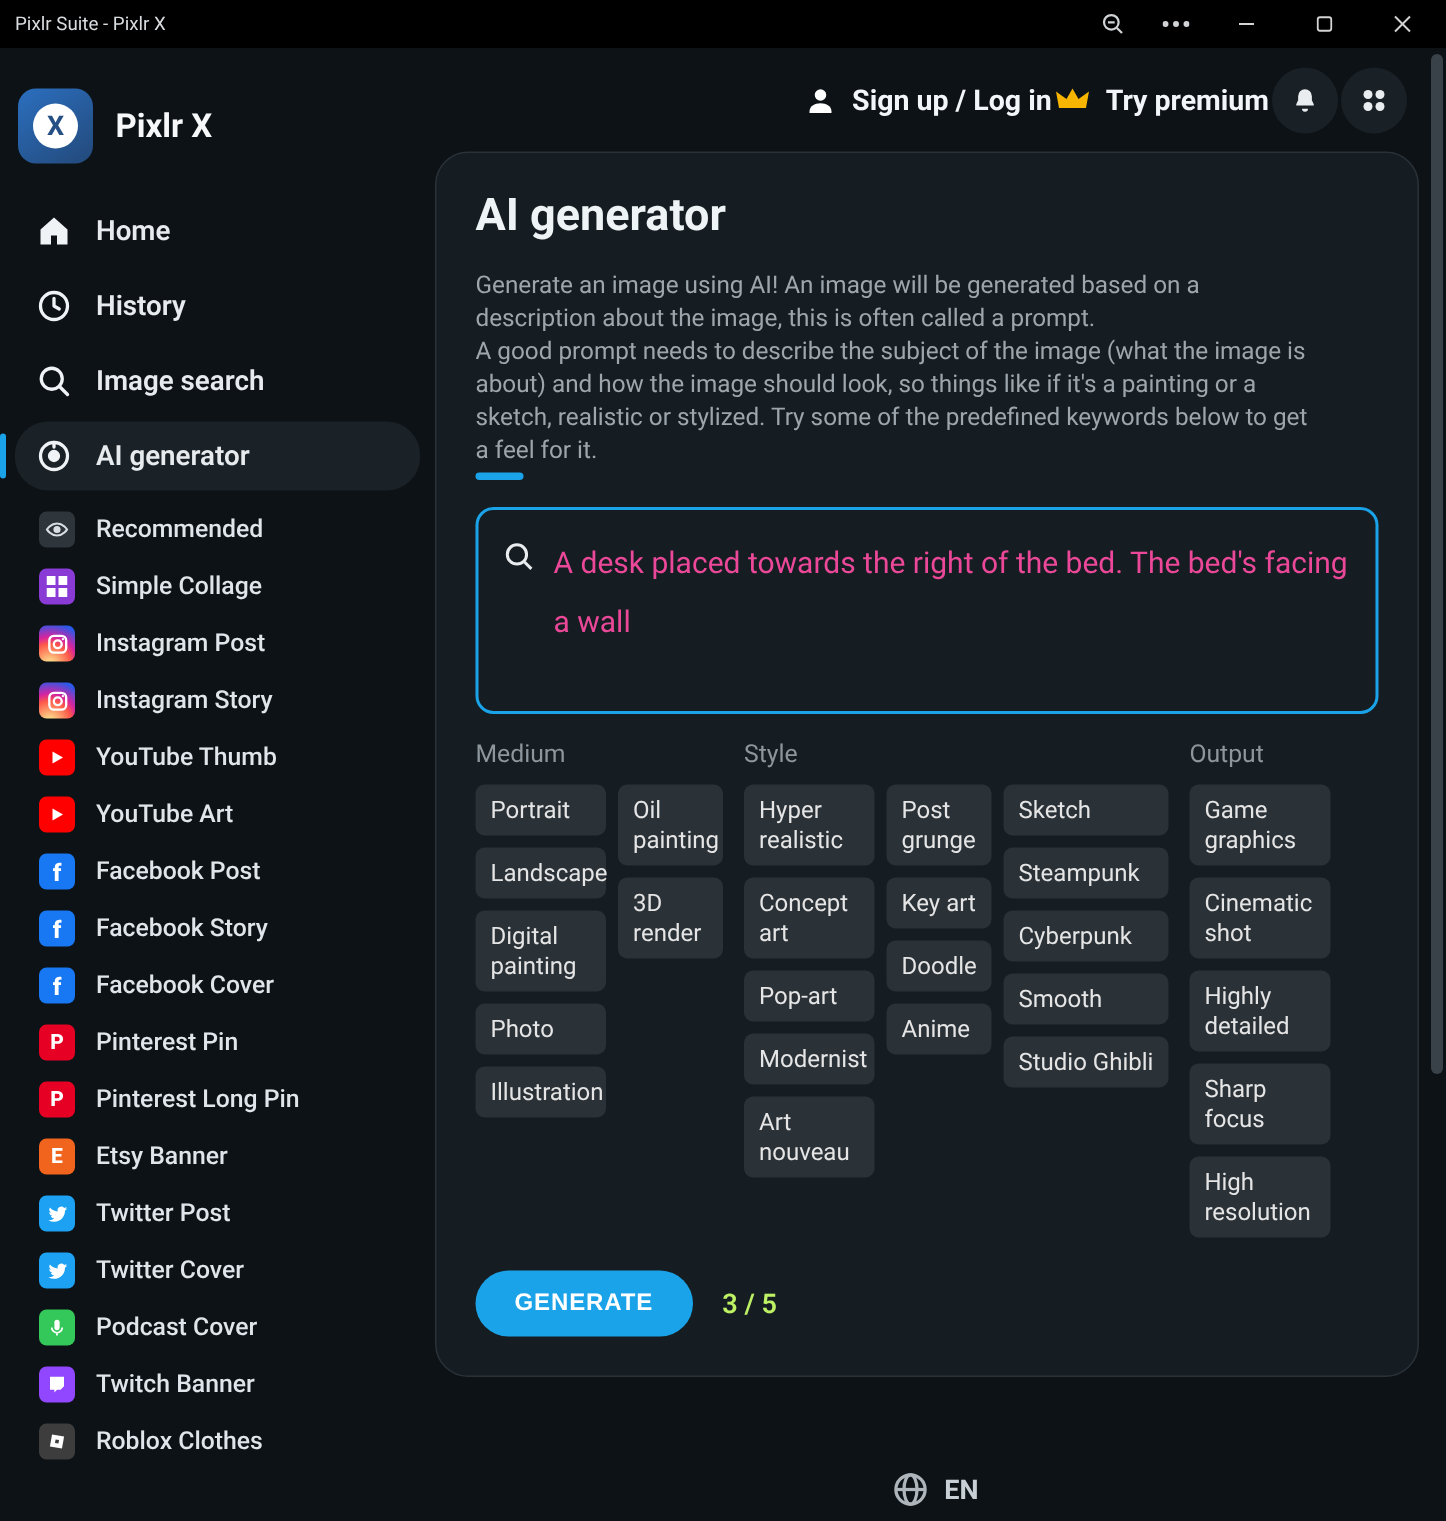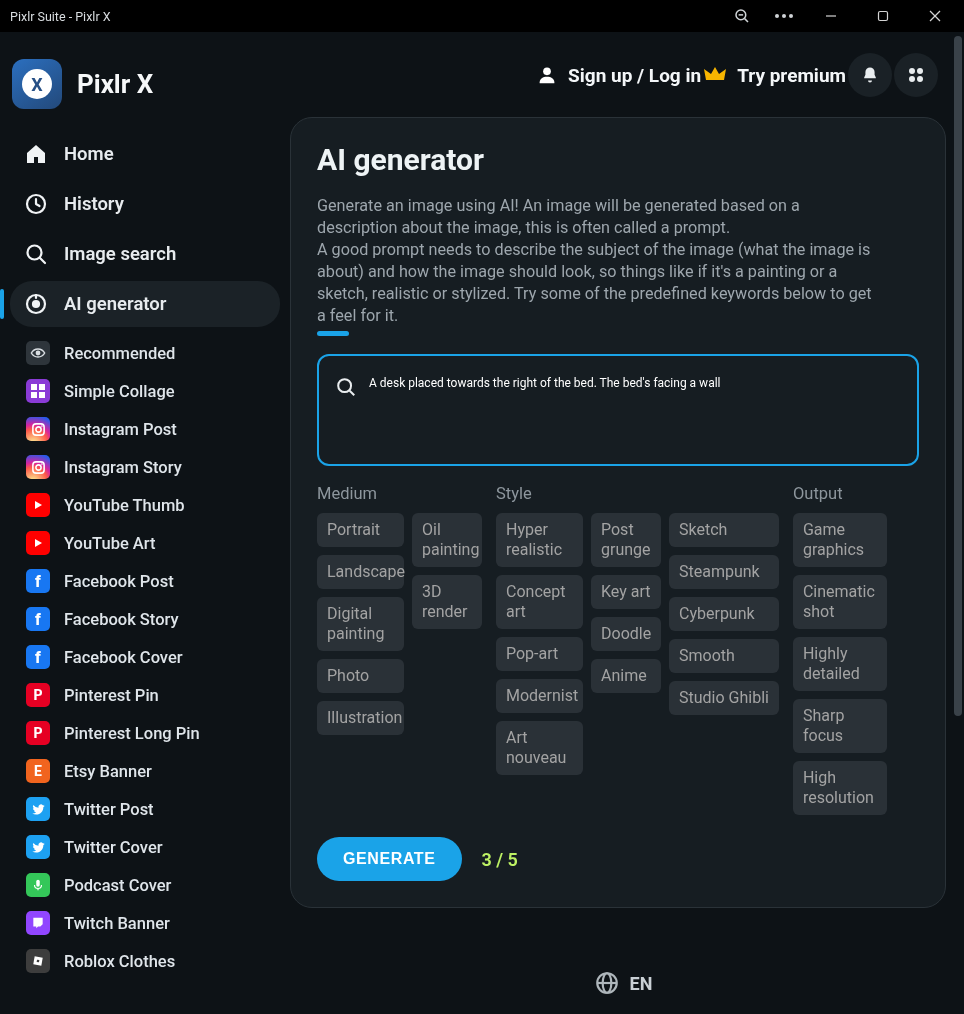--- a/index.html
+++ b/index.html
@@ -12,21 +12,21 @@
   .app { display:flex; height: 982px; background:#0d1216; border-top:1px solid #0d1216; }
   .app-outer { position:relative; }
   .app-outer::after { 
     content:""; position:absolute; right:2px; top:36px; width:8px; height:680px; background:#3a4249; border-radius:4px; }
 
   
   .sidebar { width:290px; padding:22px 10px 6px 10px; display:flex; flex-direction:column; gap:4px; overflow:hidden; }
   .brand { display:flex; align-items:center; gap:15px; padding:4px 8px 18px 2px; }
   .brand-icon { width:50px; height:50px; border-radius:12px; background:linear-gradient(145deg,#2b6fbf,#23497a); display:flex; align-items:center; justify-content:center; }
   .brand-icon-inner { width:30px; height:30px; border-radius:50%; background:#fff; display:flex; align-items:center; justify-content:center; color:#264f85; font-weight:700; font-size:18px; }
-  .brand-name { font-size:26px; font-weight:700; color:#f6f8f9; }
+  .brand-name { font-size:22px; font-weight:700; color:#f6f8f9; }
 
   .nav-main { display:flex; flex-direction:column; gap:4px; }
   .nav-item { display:flex; align-items:center; gap:16px; padding:11px 14px; border-radius:22px; font-size:18.5px; font-weight:600; color:#e7ebee; cursor:pointer; position:relative; }
   .nav-item .nicon { width:24px; height:24px; display:flex; align-items:center; justify-content:center; color:#f0f3f5; }
   .nav-item.active { background:#1b2227; }
   .nav-item.active::before { content:""; position:absolute; left:-10px; top:8px; bottom:8px; width:4px; border-radius:3px; background:#1aa3e8; }
 
   .sub-list { display:flex; flex-direction:column; gap:0; margin-top:3px; padding-left:10px; }
   .sub-item { display:flex; align-items:center; gap:14px; padding:7px 6px; font-size:16.5px; color:#dfe5ea; font-weight:550; cursor:pointer; border-radius:8px; }
   .sub-item .sicon { width:24px; height:24px; border-radius:5px; display:flex; align-items:center; justify-content:center; font-size:12px; font-weight:700; color:#fff; flex:0 0 24px; }
@@ -37,28 +37,28 @@
   .header .hlink { display:flex; align-items:center; gap:10px; font-weight:700; font-size:19px; color:#f3f6f8; cursor:pointer; }
   .hcircle { width:44px; height:44px; border-radius:50%; background:#1a2126; display:flex; align-items:center; justify-content:center; cursor:pointer; }
 
   
   .panel { margin:0 10px 18px 0; background:#161d22; border:1px solid #2a3238; border-radius:22px; padding:24px 26px 26px 26px; display:flex; flex-direction:column; gap:18px; }
   .panel h1 { font-size:30px; font-weight:700; color:#eef3f5; }
   .panel .desc { font-size:16.2px; line-height:1.36; color:#9da6ad; max-width:560px; }
   .accent { width:32px; height:5px; border-radius:3px; background:#1aa3e8; margin-top:4px; }
 
   .prompt { border:2px solid #1aa3e8; border-radius:12px; padding:16px 16px 40px 16px; display:flex; gap:12px; align-items:flex-start; min-height:112px; }
-  .prompt .ptext { font-size:12px; line-height:1.95; color:#ffffff; flex:1; }
+  .prompt .ptext { font-size:20px; line-height:1.95; color:#ec4899; flex:1; }
 
   .tags-row { display:flex; gap:14px; }
   .tag-col { display:flex; flex-direction:column; gap:8px; }
   .tag-title { font-size:16.5px; color:#8d969d; margin-bottom:2px; }
   .tag-wrap { display:flex; gap:8px; align-items:flex-start; }
   .tag-vcol { display:flex; flex-direction:column; gap:8px; }
-  .tag { background:#2a3137; color:#a3a3a3; padding:7px 10px; border-radius:6px; font-size:16px; line-height:1.25; cursor:pointer; display:inline-block; }
+  .tag { background:#2a3137; color:#e5e5e5; padding:7px 10px; border-radius:6px; font-size:16px; line-height:1.25; cursor:pointer; display:inline-block; }
   .tag.w87 { max-width:87px; }
   .tag.w70 { max-width:70px; }
   .tag.w66 { max-width:70px; }
   .tag-col.output .tag { max-width:94px; }
 
   .genrow { display:flex; align-items:center; gap:20px; margin-top:4px; }
   .gen-btn { background:#1aa3e8; color:#fff; font-weight:800; font-size:16px; letter-spacing:0.6px; padding:13px 26px; border-radius:24px; border:none; cursor:pointer; }
   .count { font-size:18px; color:#bef264; font-weight:600; }
 
   .lang { display:flex; justify-content:center; align-items:center; gap:10px; padding:44px 0 8px 0; color:#c9d0d5; font-weight:700; font-size:18px; }

